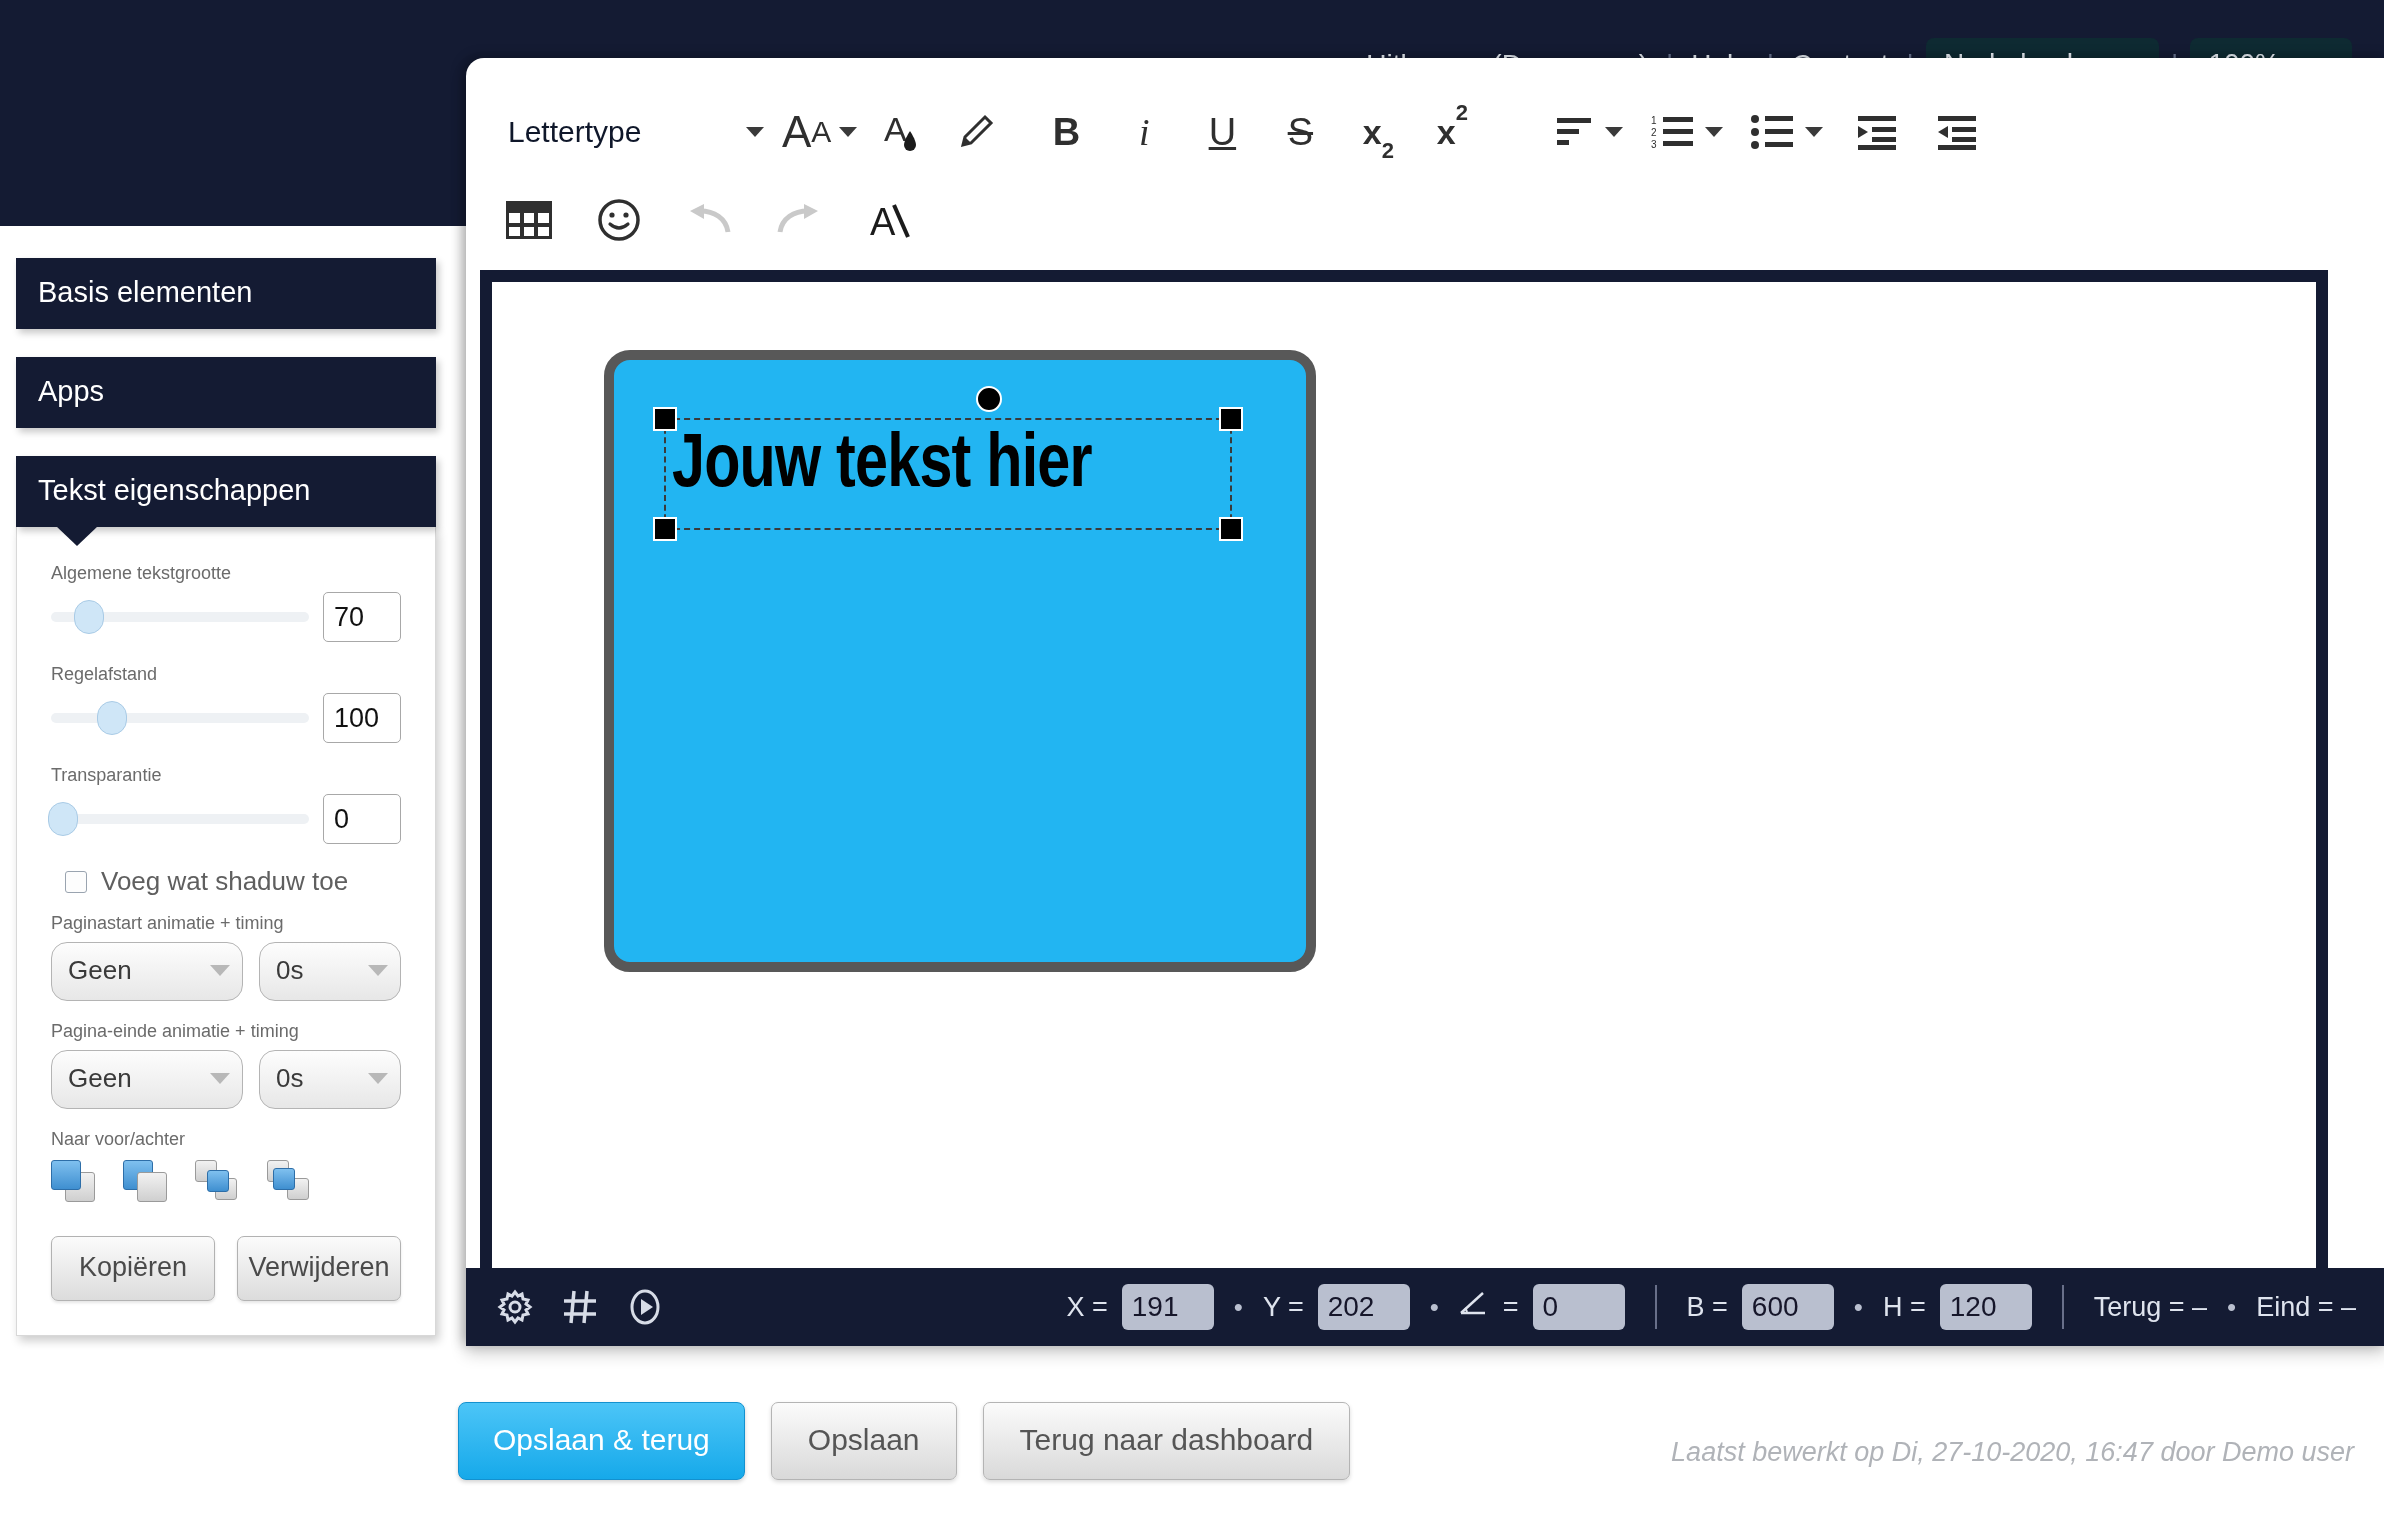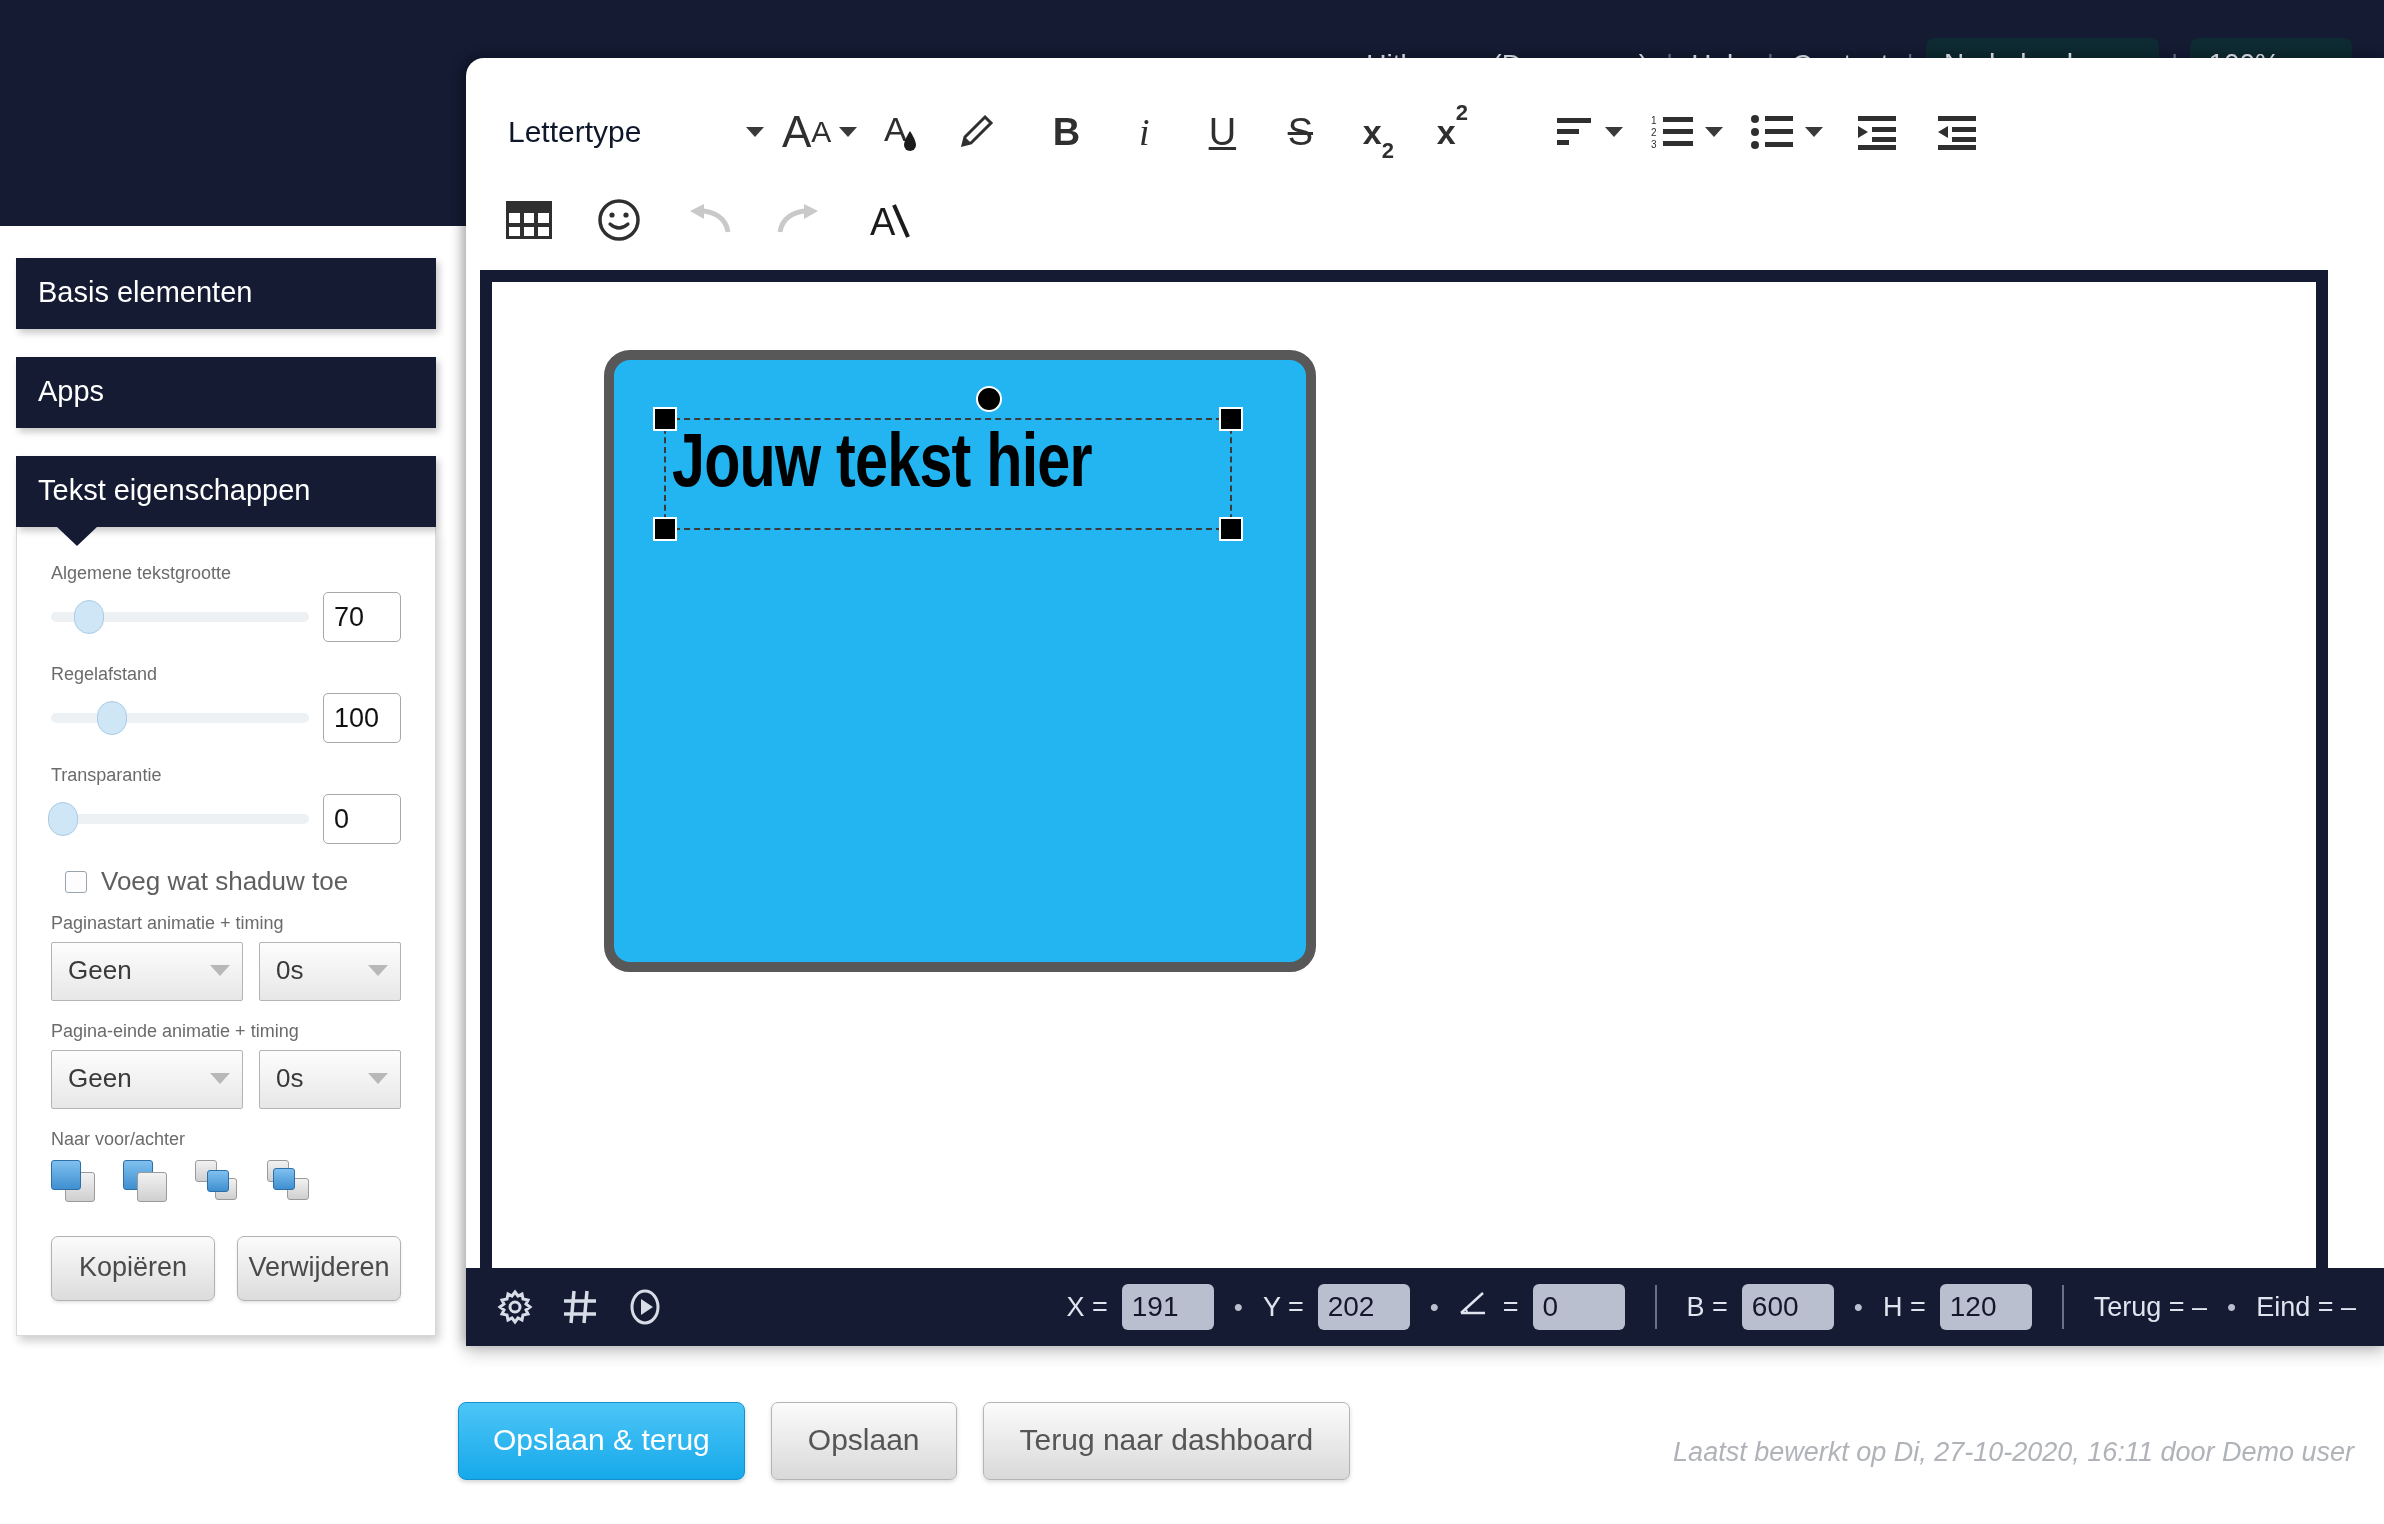--- a/index.html
+++ b/index.html
@@ -80,21 +80,21 @@
   }
   .check-row { display: flex; align-items: center; gap: 14px; margin: 22px 0 16px 14px; }
   .checkbox {
     width: 22px; height: 22px; border: 1px solid #9aa4b0;
     border-radius: 3px; background: #fdfdfd; cursor: pointer;
   }
   .check-label { font-size: 26px; color: #5f5f5f; }
   .sel-row { display: flex; gap: 16px; margin-bottom: 20px; }
   .sel {
     display: flex; align-items: center; justify-content: space-between;
-    border: 1px solid #b4b4b4; border-radius: 2px;
+    border: 1px solid #b4b4b4; border-radius: 16px;
     background: linear-gradient(#fdfdfd, #e7e7e7);
     font-size: 26px; color: #3a3a3a;
     padding: 12px 12px 14px 16px; cursor: pointer; gap: 20px;
   }
   .sel.wide { width: 218px; }
   .sel.narrow { width: 160px; }
   .sel .caret {
     width: 0; height: 0;
     border-left: 10px solid transparent;
     border-right: 10px solid transparent;
@@ -571,13 +571,13 @@
     </div>
   </div>
 </div>
 
 <div id="actionbar">
   <div id="btn-opslaan-terug">Opslaan &amp; terug</div>
   <div id="btn-opslaan">Opslaan</div>
   <div id="btn-dashboard">Terug naar dashboard</div>
 </div>
 
-<div id="last-edited">Laatst bewerkt op Di, 27-10-2020, 16:11 door Demo user</div>
+<div id="last-edited">Laatst bewerkt op Di, 27-10-2020, 16:47 door Demo user</div>
 
 </body></html>

